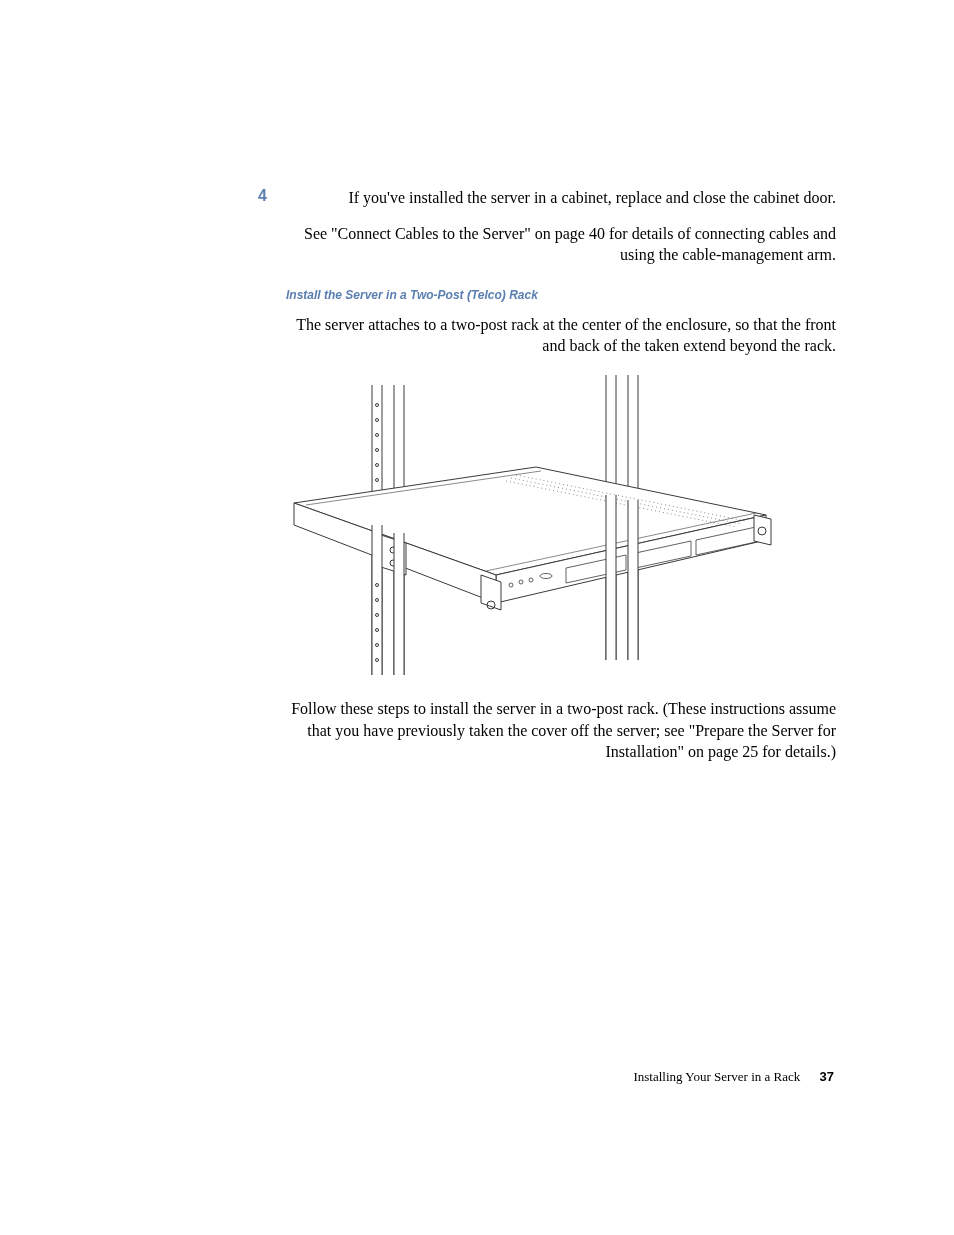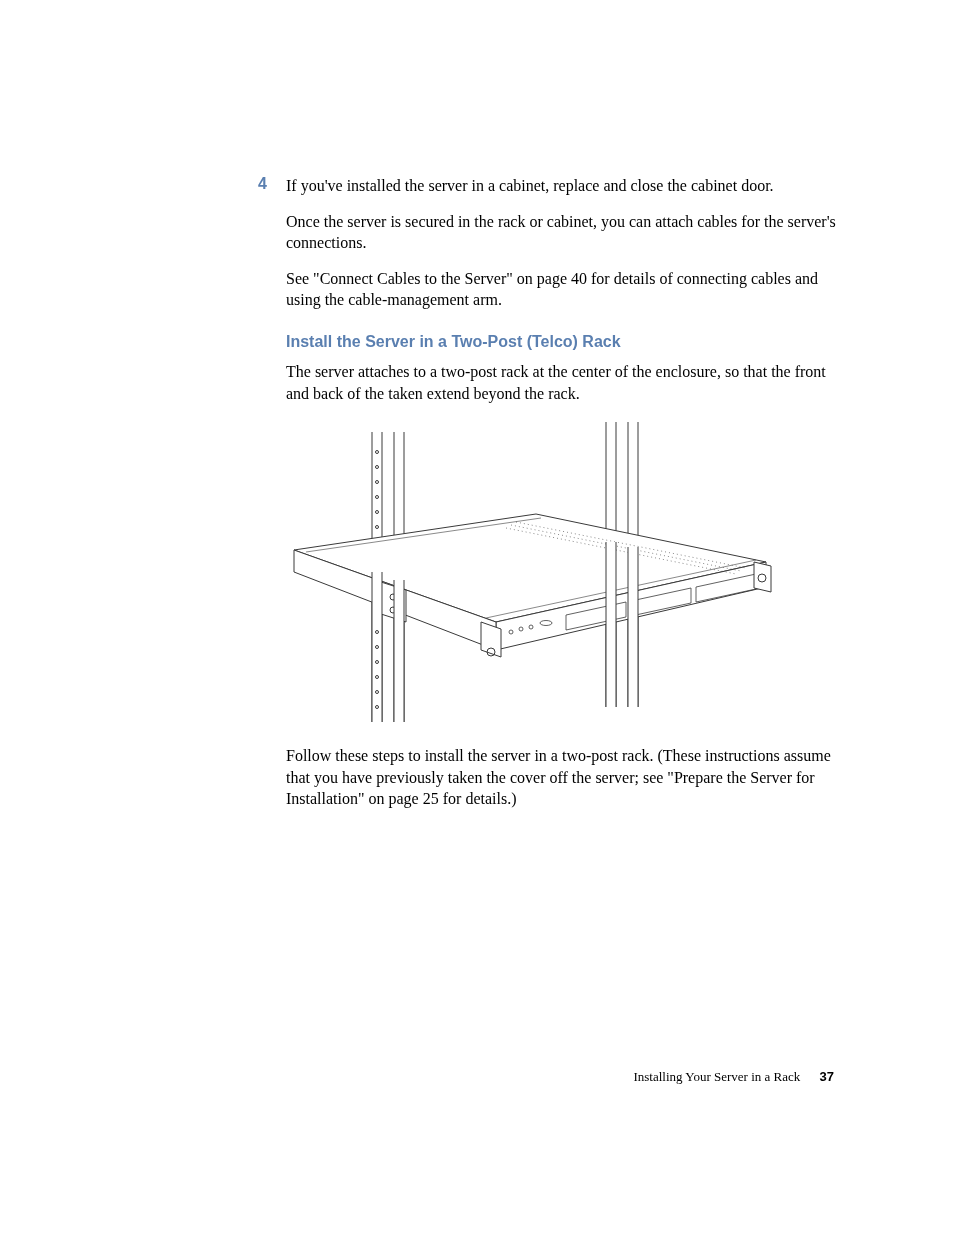--- a/index.html
+++ b/index.html
@@ -28,29 +28,31 @@
     left: -28px;
     top: 0;
     font-family: Arial, Helvetica, sans-serif;
     font-weight: bold;
     color: #5a7fb0;
     font-size: 16px;
   }
   .body-text {
     font-size: 16px;
     line-height: 1.35;
-    margin: 0 0 14px 0;
-    color: #000;
+    margin: 12px 0 14px 0;
+    color: #000;
+    text-align: right;
   }
   .heading {
     font-family: Arial, Helvetica, sans-serif;
     font-weight: bold;
     color: #5a7fb0;
-    font-size: 16px;
+    font-size: 12px;
     margin: 22px 0 10px 0;
+    font-style: italic;
   }
   .important-label {
     font-family: Arial, Helvetica, sans-serif;
     font-weight: bold;
     color: #000;
     font-size: 15px;
   }
   .figure-box {
     margin: 18px 0 18px 0;
     width: 490px;
@@ -78,21 +80,20 @@
 
 <div class="page">
 
   <div class="content">
 
     <div style="position:relative;">
       <span class="step-num">4</span>
       <p class="body-text">If you've installed the server in a cabinet, replace and close the cabinet door.</p>
     </div>
 
-    <p class="body-text">Once the server is secured in the rack or cabinet, you can attach cables for the server's connections.</p>
 
     <p class="body-text">See "Connect Cables to the Server" on page 40 for details of connecting cables and using the cable-management arm.</p>
 
     <div class="heading">Install the Server in a Two-Post (Telco) Rack</div>
 
     <p class="body-text">The server attaches to a two-post rack at the center of the enclosure, so that the front and back of the taken extend beyond the rack.</p>
 
     <div class="figure-box">
       <svg viewBox="0 0 490 305" width="490" height="305">
 

